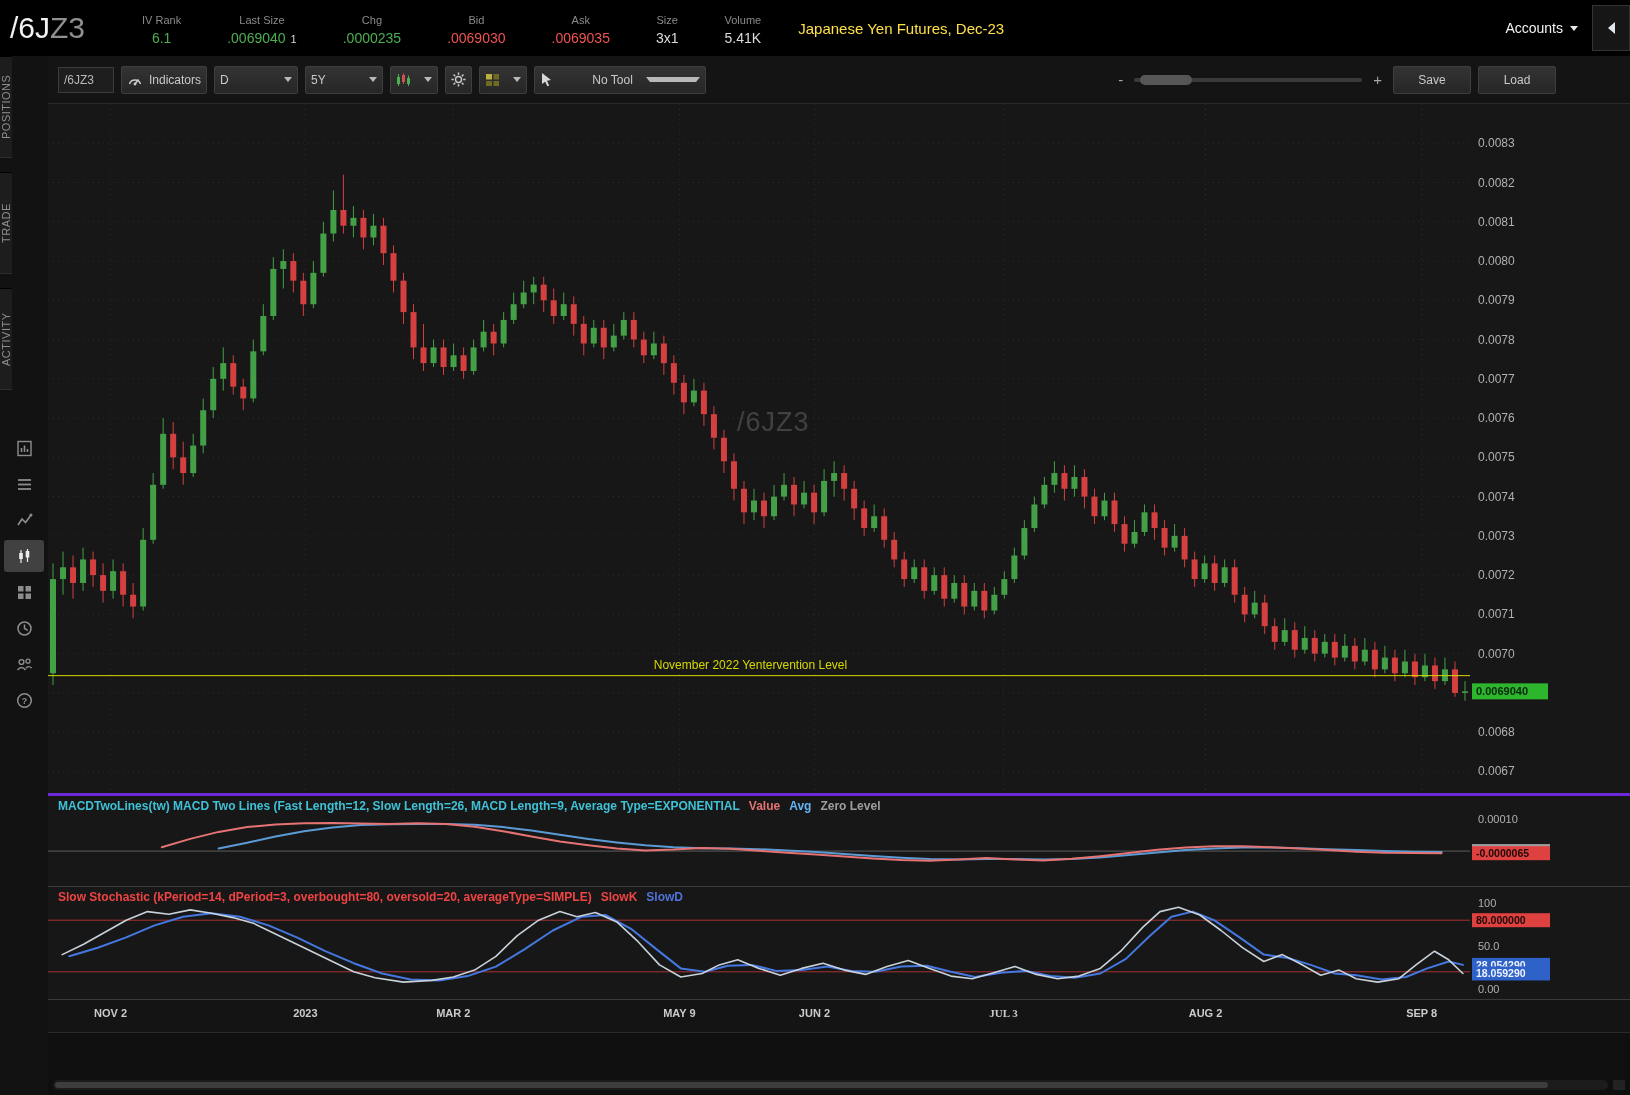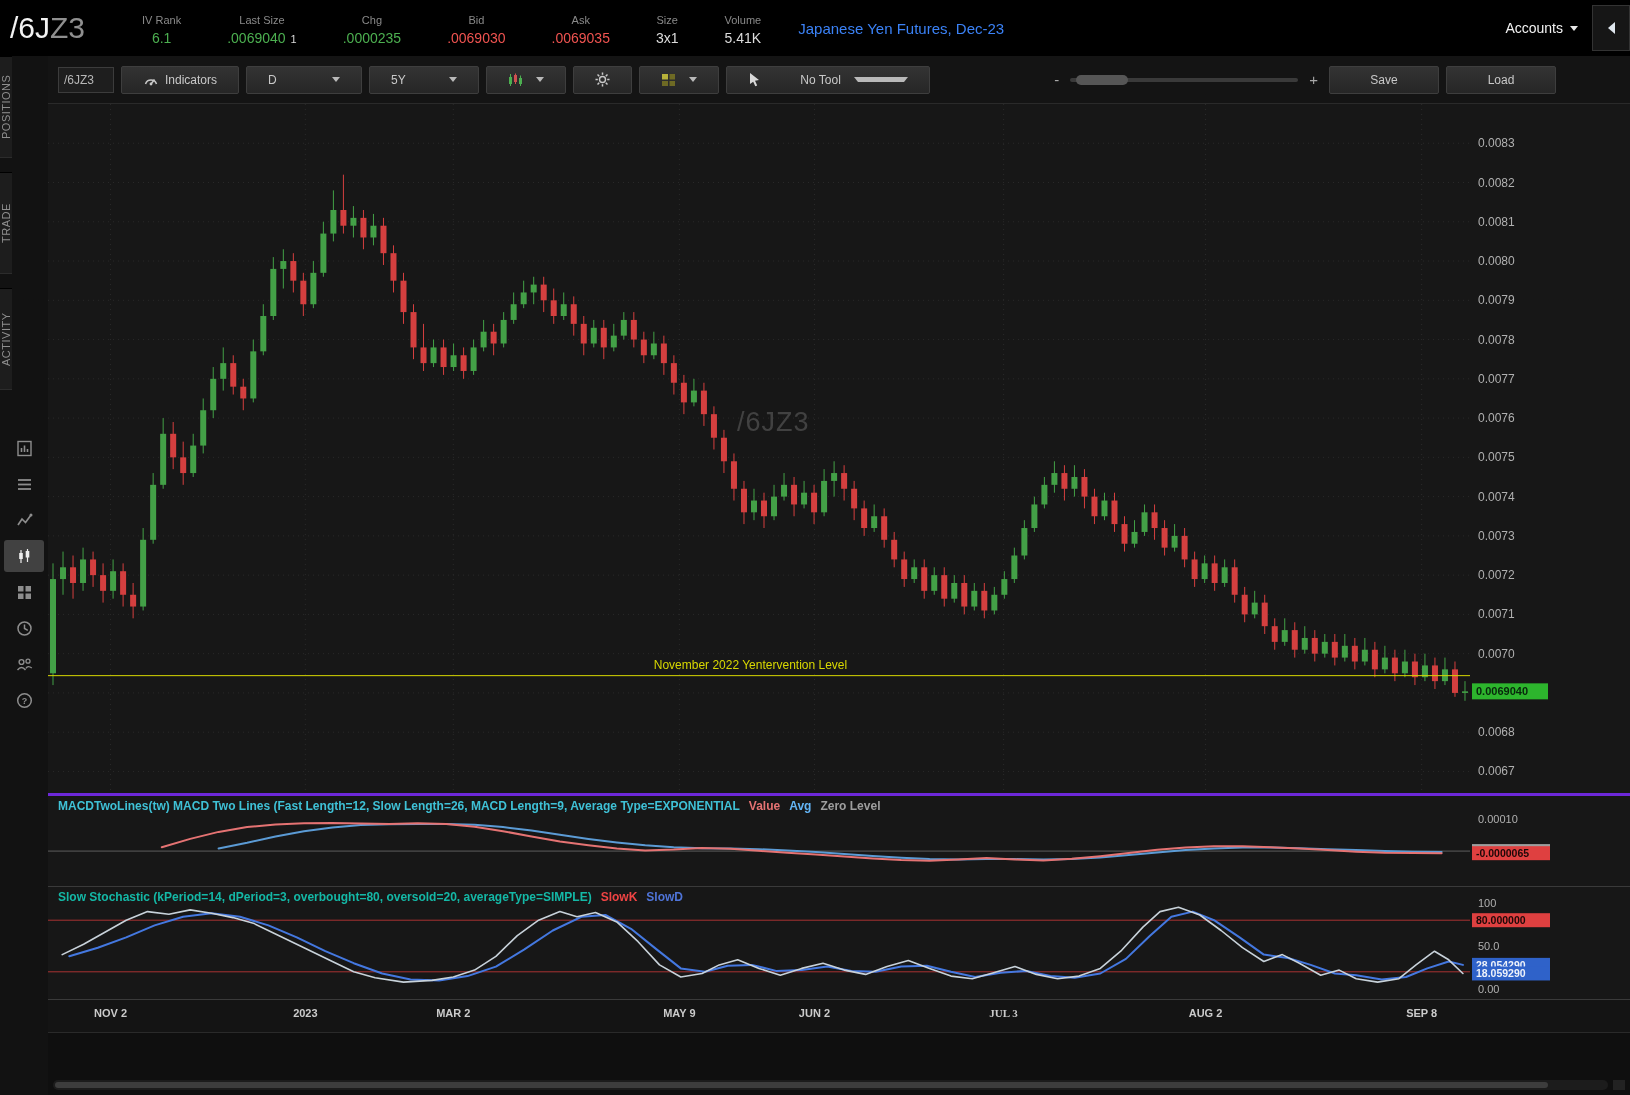--- a/index.html
+++ b/index.html
@@ -7,21 +7,21 @@
   
   .header{height:56px;background:#000;display:flex;align-items:center;}
   .symbol-title{font-size:30px;color:#f2f2f2;padding:0 34px 0 10px;white-space:nowrap;}
   .symbol-title .dim{color:#8f8f8f;}
   .quote-fields{display:flex;align-items:flex-start;justify-content:center;}
   .qf{display:flex;flex-direction:column;align-items:center;margin:4px 23px 0 23px;}
   .qf .lbl{color:#8a8a8a;font-size:11px;margin-bottom:4px;white-space:nowrap;}
   .qf .val{font-size:14px;white-space:nowrap;}
   .qf .extra{font-size:11px;color:#d8d8d8;margin-left:5px;}
   .c-green{color:#4caf50;} .c-red{color:#ef5350;} .c-white{color:#dcdcdc;}
-  .desc{color:#3b82f6;font-size:15px;margin-left:14px;white-space:nowrap;}
+  .desc{color:#fde047;font-size:15px;margin-left:14px;white-space:nowrap;}
   .header-right{margin-left:auto;display:flex;align-items:center;}
   .accounts{display:flex;align-items:center;color:#f2f2f2;font-size:14px;margin-right:14px;cursor:pointer;}
   .caret{width:0;height:0;border-left:4px solid transparent;border-right:4px solid transparent;
     border-top:5px solid #b9b9b9;margin-left:7px;}
   .accounts .caret{border-top-color:#e8e8e8;}
   .collapse-btn{width:36px;height:44px;background:#161616;border:1px solid #333;display:flex;
     align-items:center;justify-content:center;cursor:pointer;}
   .tri-left{width:0;height:0;border-top:6px solid transparent;border-bottom:6px solid transparent;
     border-right:7px solid #dfe6ee;}
   
@@ -34,21 +34,21 @@
   .side-icons{margin-top:28px;display:flex;flex-direction:column;align-items:center;}
   .side-icon{width:40px;height:32px;margin-bottom:4px;display:flex;align-items:center;
     justify-content:center;border-radius:3px;cursor:pointer;}
   .side-icon.active{background:#414141;}
   .main{flex:1;display:flex;flex-direction:column;background:#171717;position:relative;}
   
   .toolbar{height:47px;flex:none;display:flex;align-items:center;gap:7px;padding:0 74px 0 10px;background:#141414;}
   .tb-input{width:44px;height:24px;background:#1e1e1e;border:1px solid #3c3c3c;color:#b7b7b7;
     font-size:12px;display:flex;align-items:center;padding:0 5px;overflow:hidden;white-space:nowrap;}
   .tb-btn{height:26px;background:linear-gradient(#333,#262626);border:1px solid #3e3e3e;color:#c9c9c9;
-    font-size:12px;display:flex;align-items:center;padding:0 21px;border-radius:2px;cursor:pointer;
+    font-size:12px;display:flex;align-items:center;padding:0 5px;border-radius:2px;cursor:pointer;
     white-space:nowrap;}
   .tb-btn .ic{display:flex;align-items:center;margin-right:6px;}
   .tb-btn.icon-only .ic{margin-right:0;}
   .dd-wide{width:160px;}
   .dd-wide span{flex:1;}
   .tb-spacer{flex:1;}
   .zoom-sign{color:#a8a8a8;font-size:15px;padding:0 4px;cursor:pointer;}
   .zoom-track{width:228px;height:4px;background:#3a3a3a;border-radius:2px;position:relative;cursor:pointer;}
   .zoom-thumb{position:absolute;left:6px;top:-3px;width:52px;height:10px;background:#565656;border-radius:5px;cursor:grab;}
   .tb-action{width:66px;justify-content:center;}
@@ -613,21 +613,21 @@
           <polyline points="113.8,51.2 142.2,42.9 170.6,35.9 199.1,31.1 227.5,28.5 256.0,27.2 284.4,26.9 312.8,27.5 341.3,27.9 369.7,27.2 398.2,27.9 426.6,30.7 455.0,35.2 483.5,40.4 511.9,45.5 540.4,49.3 568.8,52.5 597.2,54.4 625.7,53.5 654.1,51.9 682.6,52.8 711.0,54.8 739.4,56.7 767.9,58.6 796.3,60.5 824.8,62.5 853.2,64.1 881.6,64.7 910.1,63.4 938.5,62.1 967.0,63.4 995.4,64.4 1023.8,62.8 1052.3,60.2 1080.7,57.0 1109.2,53.8 1137.6,51.6 1166.0,50.3 1194.5,50.3 1222.9,51.2 1251.4,52.5 1279.8,54.1 1308.2,55.7 1336.7,56.7 1365.1,57.0 1393.6,57.2" fill="none" stroke="#e57373" stroke-width="2" stroke-linejoin="round" stroke-linecap="round"></polyline>
           <text x="1430" y="27.060498220640564" fill="#b0b0b0" font-size="11" text-anchor="start" font-family="&quot;Liberation Sans&quot;, sans-serif" font-weight="normal">0.00010</text>
           <rect x="1424" y="48.088967971530245" width="78" height="14" fill="#9e9e9e"></rect>
           <text x="1428" y="59.088967971530245" fill="#151515" font-size="10.5" text-anchor="start" font-family="&quot;Liberation Sans&quot;, sans-serif" font-weight="bold">0.0000000</text>
           <rect x="1424" y="50.17081850533807" width="78" height="14" fill="#df4040"></rect>
           <text x="1428" y="61.17081850533807" fill="#1c0808" font-size="10.5" text-anchor="start" font-family="&quot;Liberation Sans&quot;, sans-serif" font-weight="bold">-0.0000065</text>
         </svg>
     </div>
 
     <div class="stoch-pane">
-      <div class="legend" id="stoch-legend"><span style="color: #14b8a6;">Slow Stochastic (kPeriod=14, dPeriod=3, overbought=80, oversold=20, averageType=SIMPLE)</span><span class="item" style="color: #ef4444;">SlowK</span><span class="item" style="color: rgb(79, 116, 216);">SlowD</span></div>
+      <div class="legend" id="stoch-legend"><span style="color: #ef4444;">Slow Stochastic (kPeriod=14, dPeriod=3, overbought=80, oversold=20, averageType=SIMPLE)</span><span class="item" style="color: #ef4444;">SlowK</span><span class="item" style="color: rgb(79, 116, 216);">SlowD</span></div>
       <svg class="pane-svg" id="stoch-svg" width="1582" height="112">
           <line x1="0" y1="33.2" x2="1422" y2="33.2" stroke="#a83232" stroke-width="1"></line>
           <line x1="0" y1="84.8" x2="1422" y2="84.8" stroke="#a83232" stroke-width="1"></line>
           <polyline points="21.3,69.3 49.8,60.7 78.2,50.4 106.6,38.4 135.1,29.8 163.5,26.3 192.0,29.8 220.4,38.4 248.8,50.4 277.3,64.2 305.7,76.2 334.2,86.5 362.6,92.5 391.1,93.4 419.5,89.1 447.9,79.6 476.4,62.4 504.8,43.5 533.3,29.8 557.4,28.0 583.0,41.8 608.6,62.4 632.8,81.4 657.0,84.8 679.7,78.8 703.9,77.9 728.1,83.9 753.7,83.1 779.3,79.6 803.4,83.9 827.6,84.8 853.2,79.6 878.8,78.8 903.0,84.8 927.1,90.0 952.7,85.7 978.3,83.9 1002.5,89.1 1026.7,90.8 1052.3,86.5 1077.9,71.9 1102.0,48.7 1123.4,29.8 1144.7,24.6 1166.0,33.2 1191.6,50.4 1215.8,67.6 1240.0,71.0 1262.7,77.9 1286.9,86.5 1308.2,88.2 1333.8,92.5 1358.0,90.0 1379.3,81.4 1400.7,74.5 1414.9,77.9" fill="none" stroke="#4478e0" stroke-width="2" stroke-linejoin="round" stroke-linecap="round"></polyline>
           <polyline points="14.2,67.6 35.6,57.3 56.9,45.2 78.2,33.2 99.5,24.6 120.9,27.2 142.2,22.9 163.5,26.3 184.9,30.6 206.2,36.6 227.5,47.0 256.0,60.7 284.4,74.5 305.7,84.8 327.1,90.8 355.5,95.1 383.9,93.4 405.3,90.0 426.6,83.1 447.9,69.3 469.3,48.7 490.6,33.2 511.9,24.6 529.0,29.8 547.5,25.5 568.8,34.9 590.1,54.7 611.5,77.9 632.8,90.0 654.1,86.5 671.2,77.9 689.7,72.8 711.0,81.4 732.3,88.2 753.7,81.4 775.0,76.2 796.3,83.1 817.6,87.4 839.0,79.6 860.3,73.6 881.6,81.4 903.0,89.1 924.3,91.7 945.6,85.7 967.0,79.6 988.3,87.4 1009.6,91.7 1031.0,89.1 1052.3,81.4 1073.6,63.3 1094.9,40.1 1112.0,24.6 1130.5,20.3 1151.8,28.0 1173.1,43.5 1194.5,60.7 1215.8,74.5 1234.3,67.6 1251.4,76.2 1272.7,88.2 1291.2,83.1 1308.2,91.7 1329.6,95.1 1350.9,91.7 1368.0,77.9 1386.5,64.2 1400.7,72.8 1414.9,86.5" fill="none" stroke="#c8d2da" stroke-width="1.6" stroke-linejoin="round" stroke-linecap="round"></polyline>
           <text x="1430" y="20" fill="#b0b0b0" font-size="11" text-anchor="start" font-family="&quot;Liberation Sans&quot;, sans-serif" font-weight="normal">100</text>
           <rect x="1424" y="26.200000000000003" width="78" height="14" fill="#df4040"></rect>
           <text x="1428" y="37.2" fill="#1c0808" font-size="10.5" text-anchor="start" font-family="&quot;Liberation Sans&quot;, sans-serif" font-weight="bold">80.000000</text>
           <text x="1430" y="63" fill="#b0b0b0" font-size="11" text-anchor="start" font-family="&quot;Liberation Sans&quot;, sans-serif" font-weight="normal">50.0</text>
           <rect x="1424" y="70.87700000000001" width="78" height="14" fill="#2f62c9"></rect>

